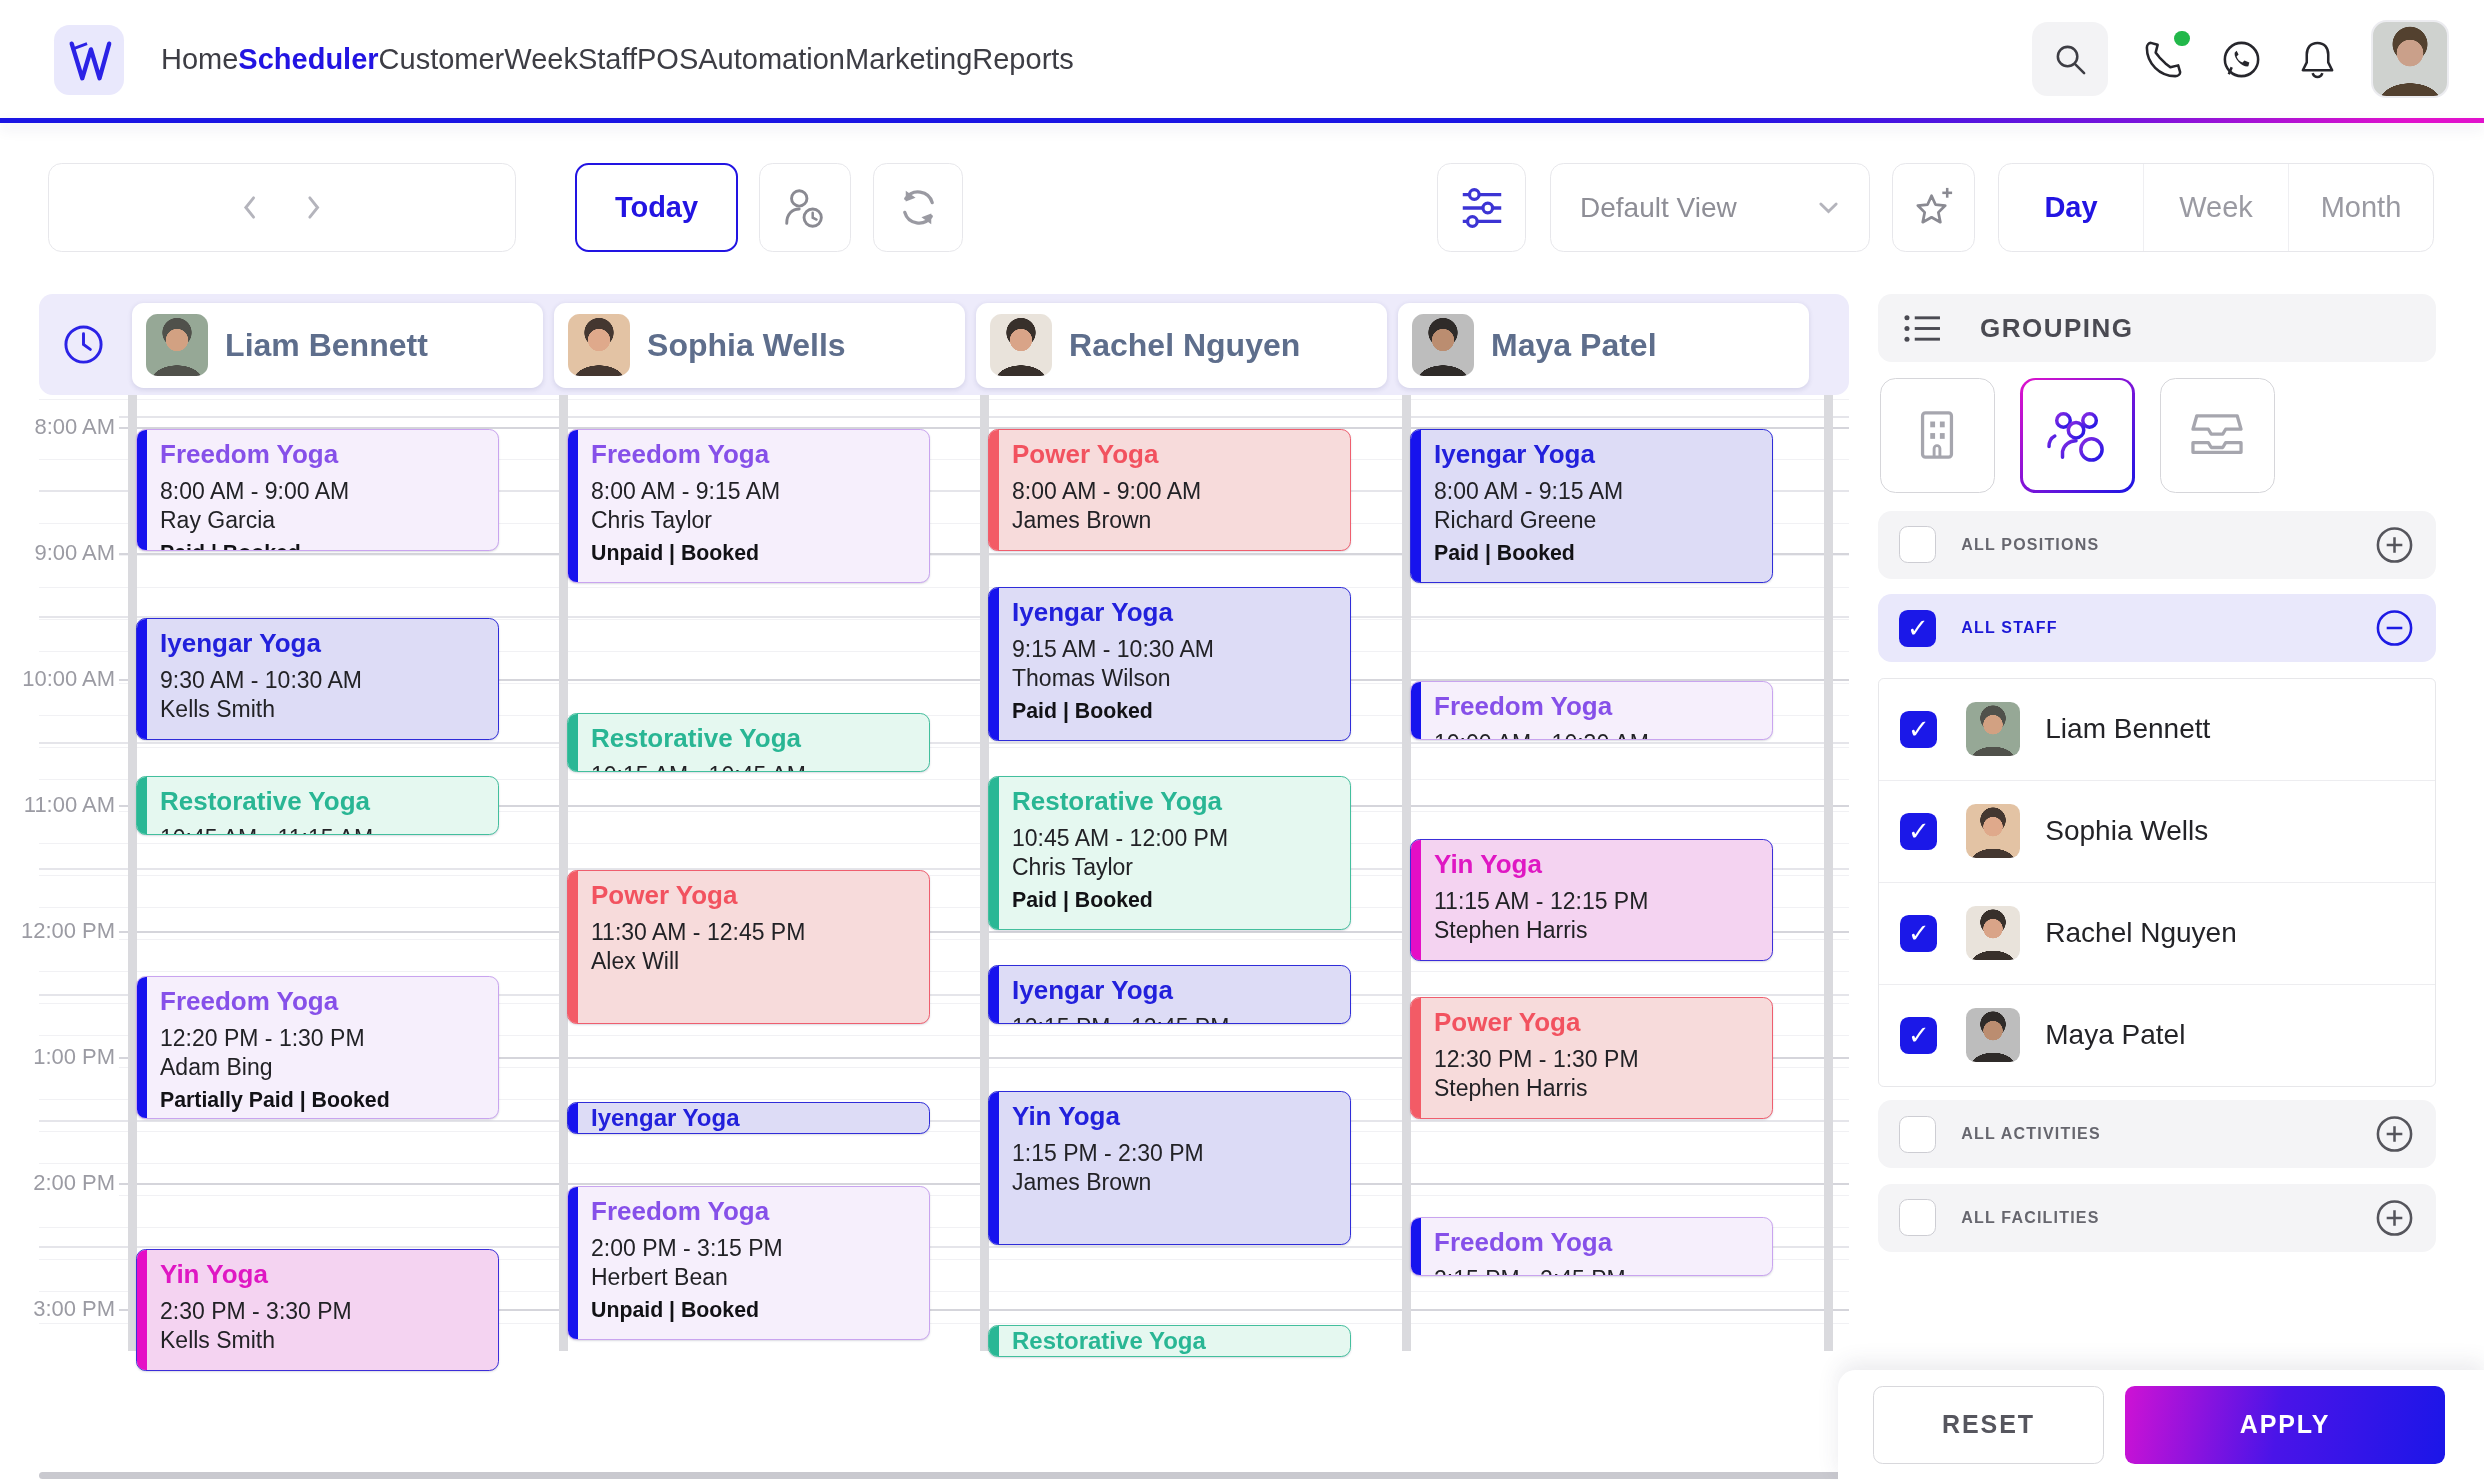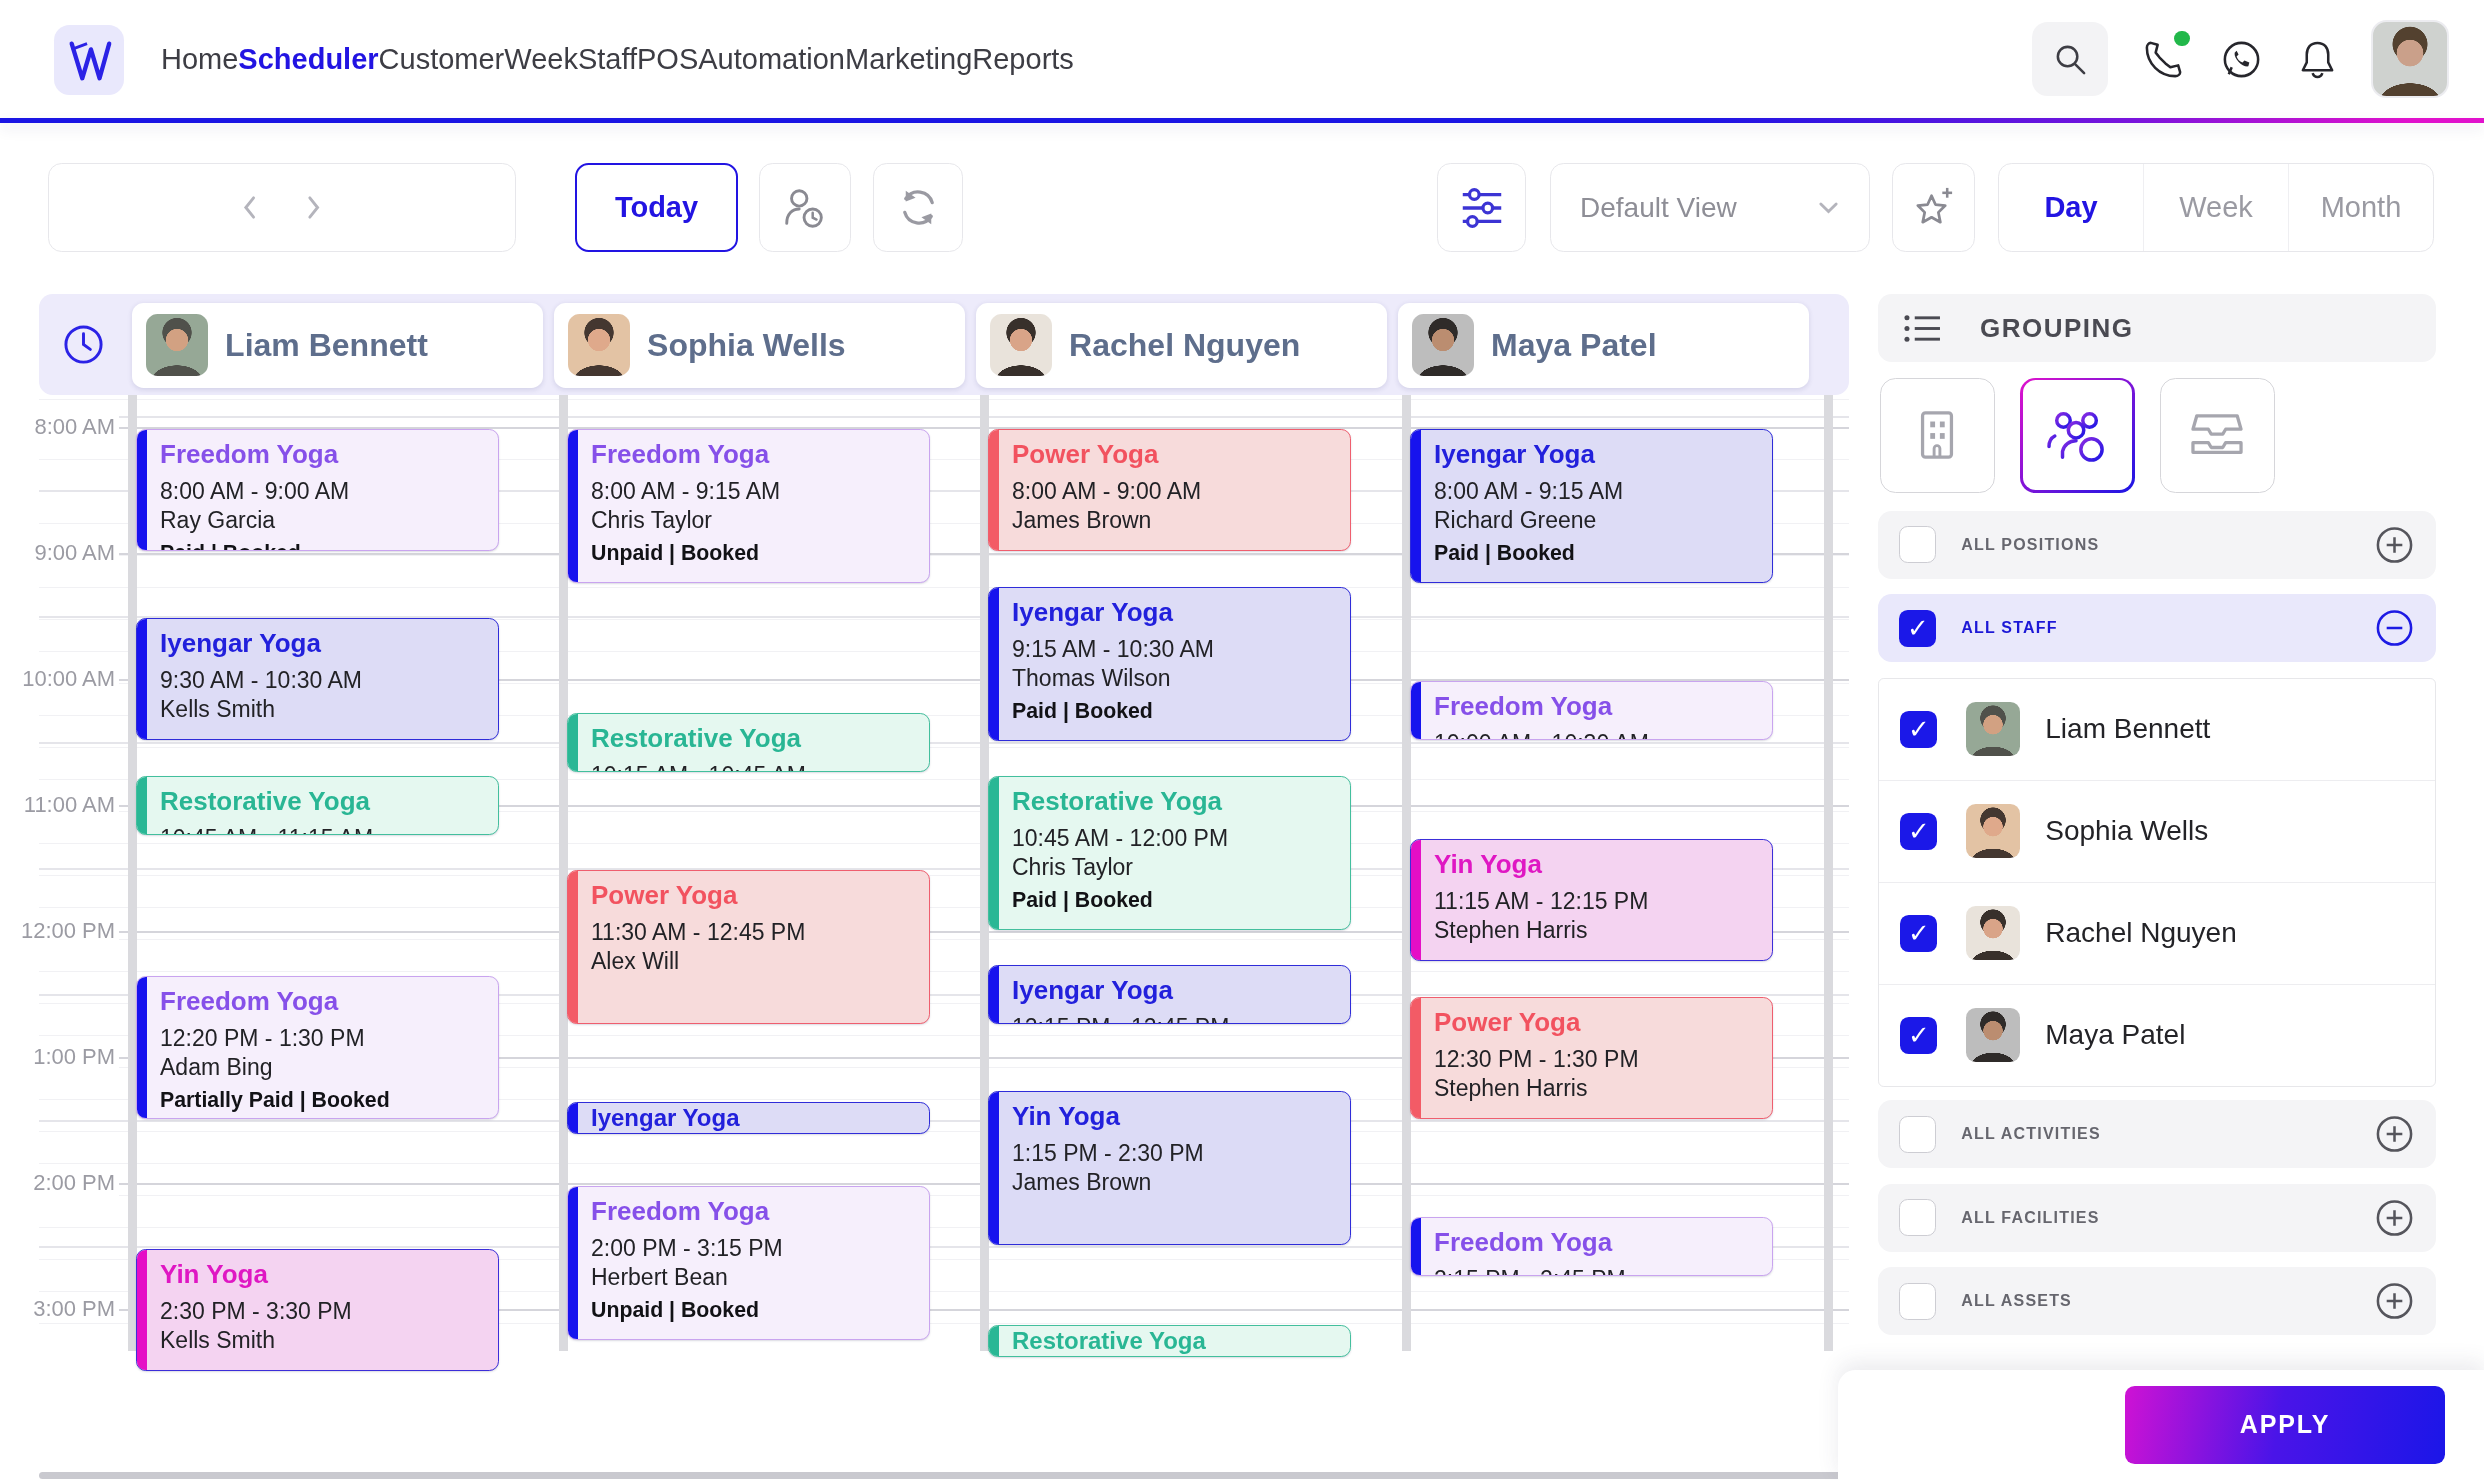--- a/index.html
+++ b/index.html
@@ -519,27 +519,19 @@
   <div class="opt-row">
     <div class="cbx off"></div>
     <span class="lbl">ALL FACILITIES</span>
     <svg class="right-ic" width="41" height="41" viewBox="0 0 42 42">
       <circle cx="21" cy="21" r="17" fill="none" stroke="#55555c" stroke-width="2.6"></circle>
       <line x1="21" y1="13" x2="21" y2="29" stroke="#55555c" stroke-width="2.6"></line>
       <line x1="13" y1="21" x2="29" y2="21" stroke="#55555c" stroke-width="2.6"></line>
     </svg>
   </div>
 
-  <div class="opt-row">
-    <div class="cbx off"></div>
-    <span class="lbl">ALL ASSETS</span>
-    <svg class="right-ic" width="41" height="41" viewBox="0 0 42 42">
-      <circle cx="21" cy="21" r="17" fill="none" stroke="#55555c" stroke-width="2.6"></circle>
-      <line x1="21" y1="13" x2="21" y2="29" stroke="#55555c" stroke-width="2.6"></line>
-      <line x1="13" y1="21" x2="29" y2="21" stroke="#55555c" stroke-width="2.6"></line>
-    </svg>
-  </div>
 </div>
 
 <div id="footer">
+  <div id="reset-btn">RESET</div>
   <div id="apply-btn">APPLY</div>
 </div>
 
 
 </body></html>

